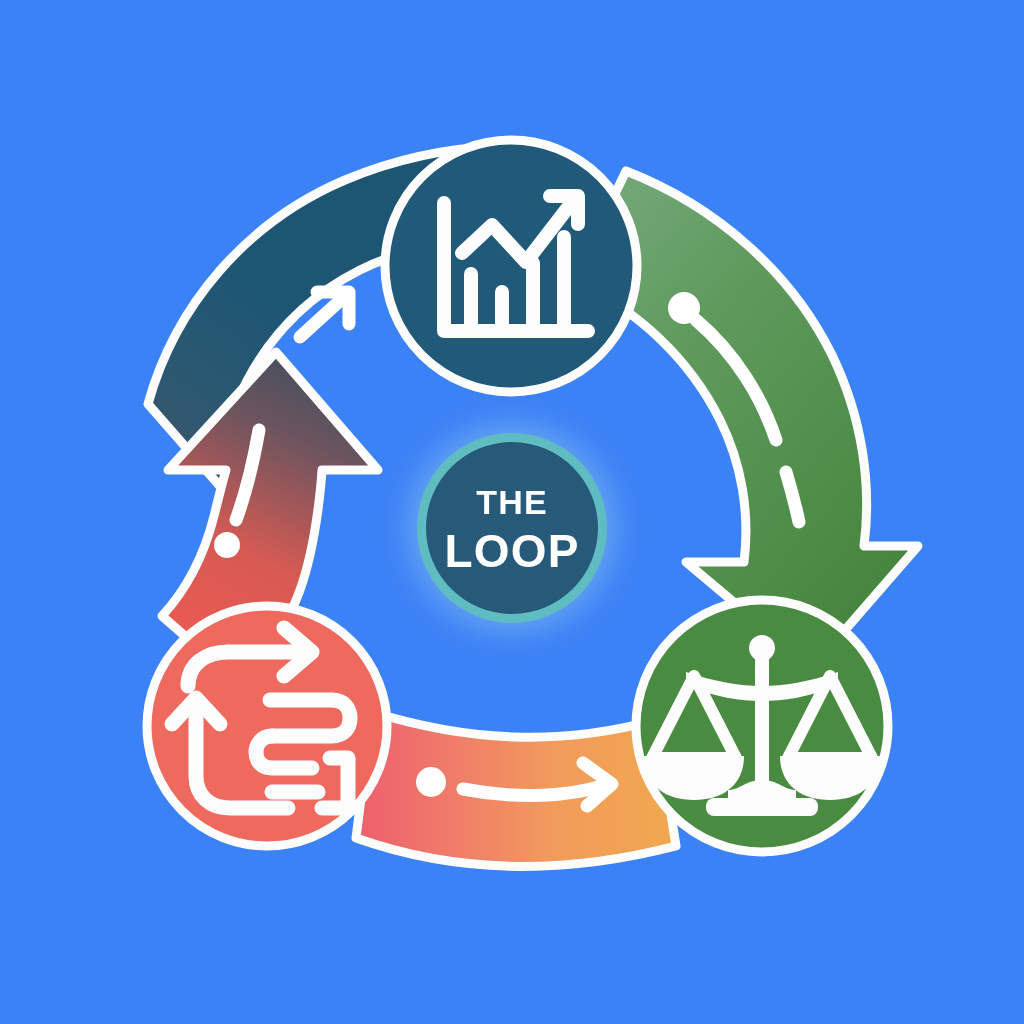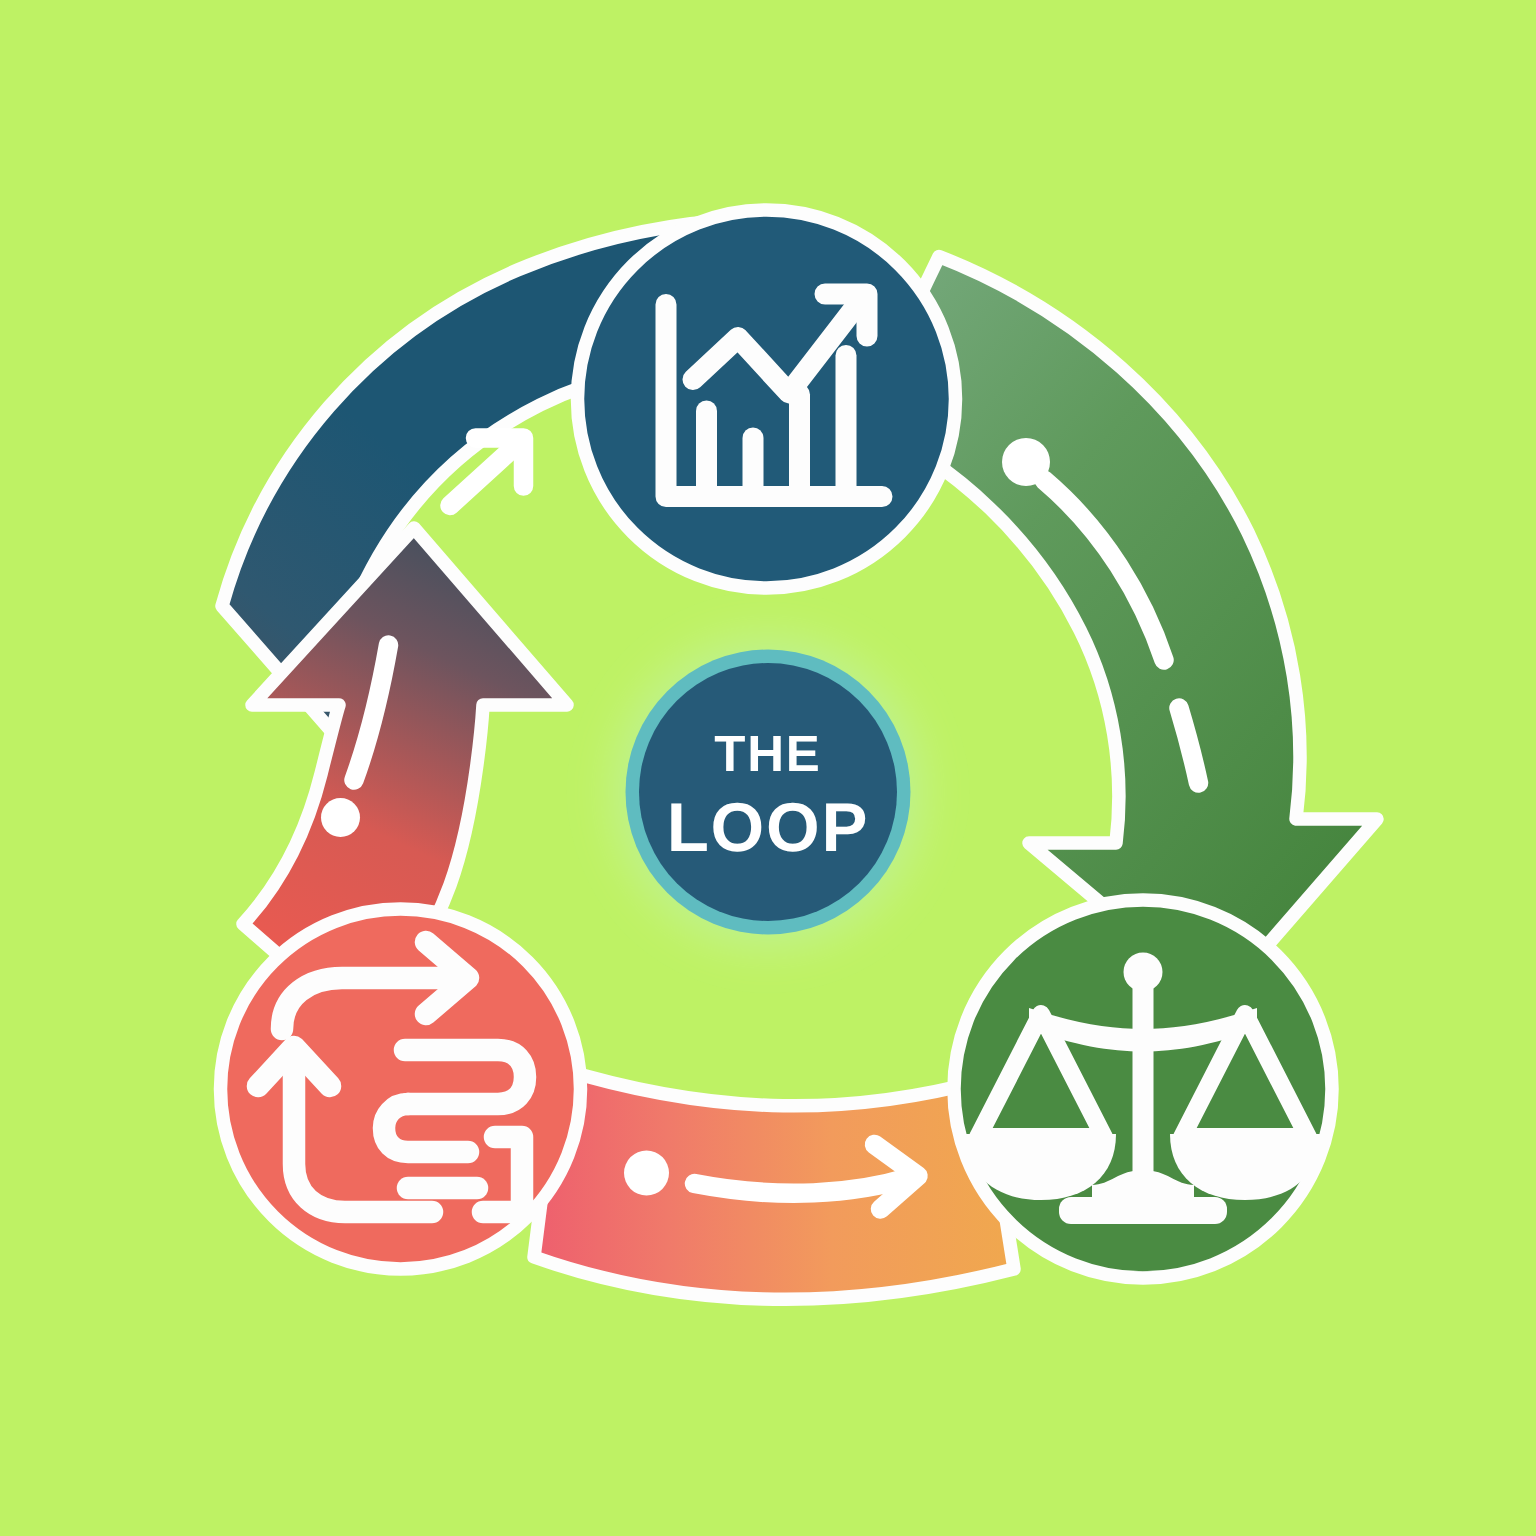--- a/index.html
+++ b/index.html
@@ -11,21 +11,21 @@
   body {
     width: 1024px;
     height: 1024px;
     font-family: "Liberation Sans", sans-serif;
     overflow: hidden;
   }
   #diagram-stage {
     position: relative;
     width: 1024px;
     height: 1024px;
-    background: #bef264;
+    background: #3b82f6;
   }
   #cycle-svg {
     position: absolute;
     inset: 0;
     width: 1024px;
     height: 1024px;
     display: block;
   }
   .hub-text-line {
     font-family: "Liberation Sans", sans-serif;

